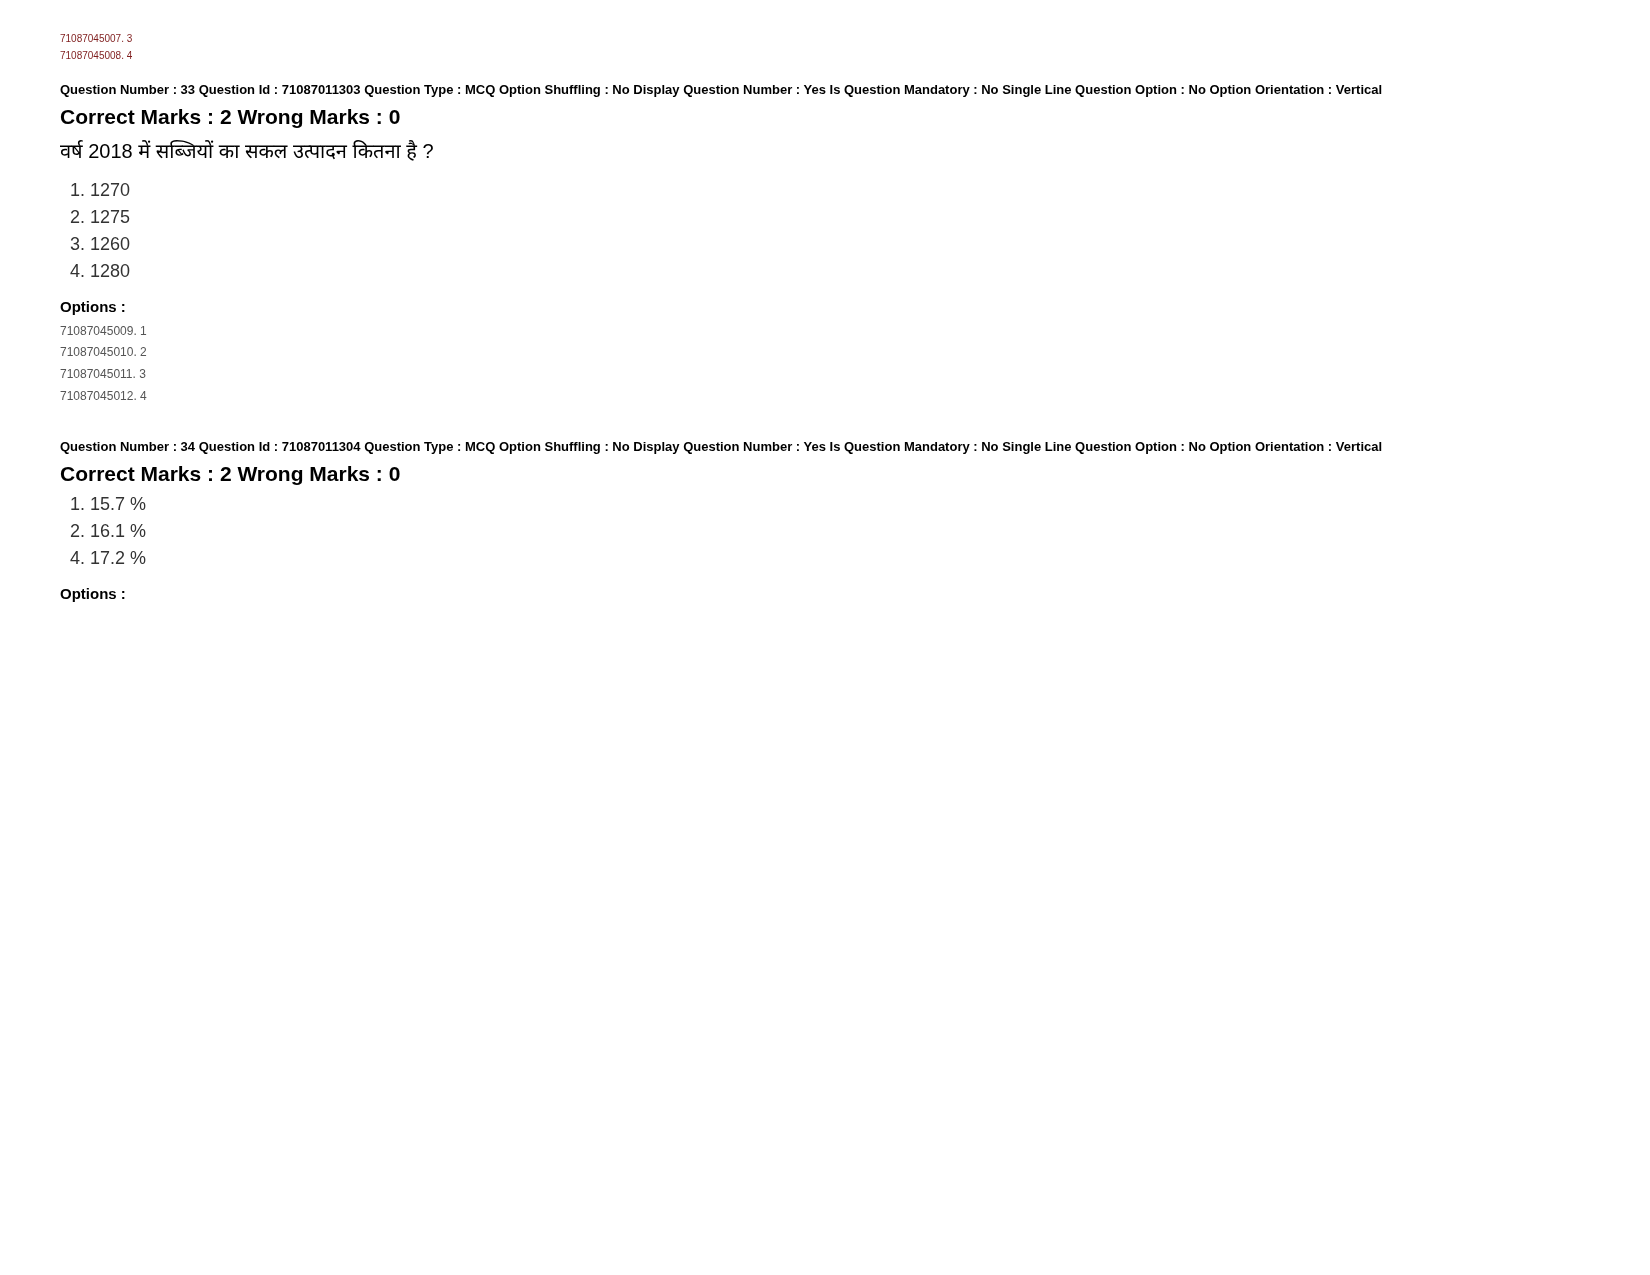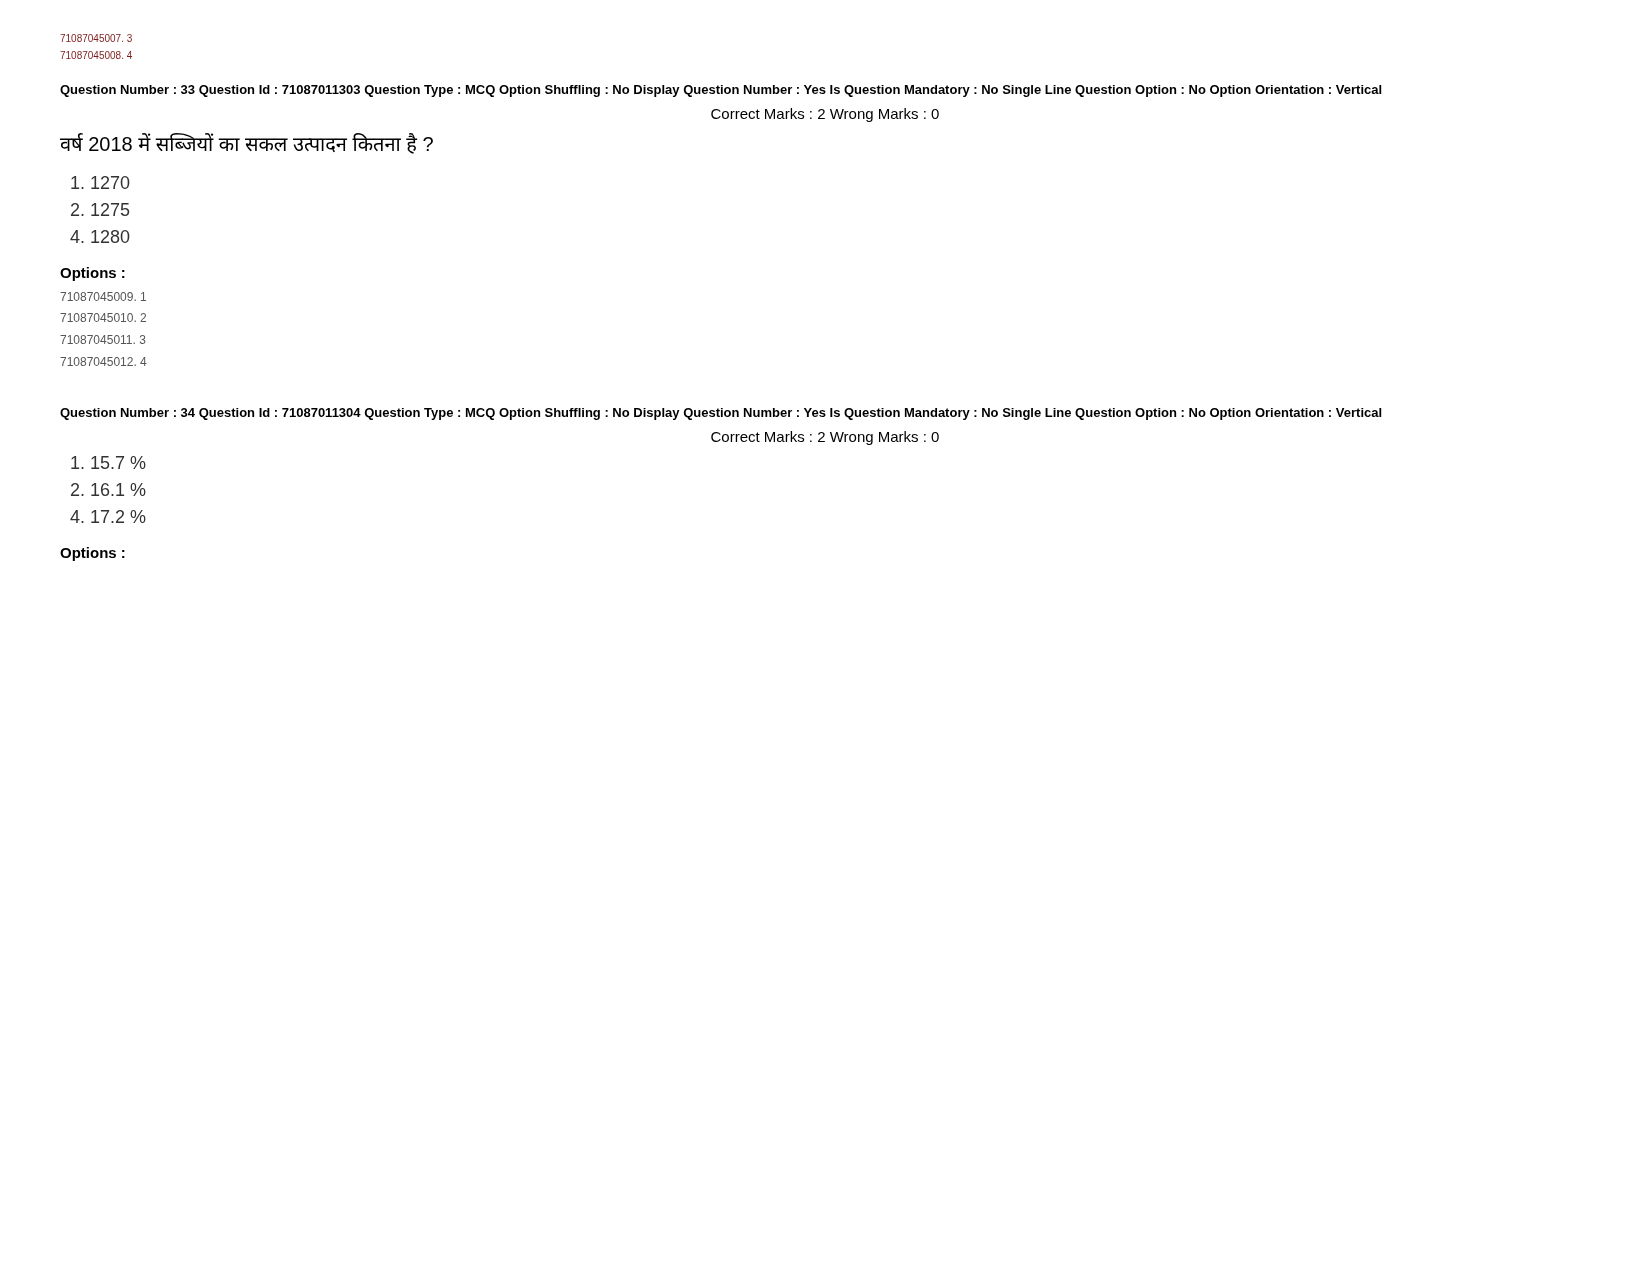--- a/index.html
+++ b/index.html
@@ -30,24 +30,23 @@
     }
 
     .question-meta {
       font-weight: bold;
       font-size: 13px;
       line-height: 1.6;
       margin-bottom: 4px;
     }
 
     .marks-line {
-      font-weight: normal;
-      font-size: 15px;
+      font-weight: bold;
+      font-size: 21px;
       margin-bottom: 8px;
-      text-align: center;
     }
 
     .question-text {
       font-size: 20px;
       margin-bottom: 16px;
       color: #000;
     }
 
     .options-list {
       list-style: none;
@@ -81,20 +80,21 @@
   <div>71087045008. 4</div>
 </div>
 
 <div class="question-block">
   <div class="question-meta">Question Number : 33 Question Id : 71087011303 Question Type : MCQ Option Shuffling : No Display Question Number : Yes Is Question Mandatory : No Single Line Question Option : No Option Orientation : Vertical</div>
   <div class="marks-line">Correct Marks : 2 Wrong Marks : 0</div>
   <div class="question-text">वर्ष 2018 में सब्जियों का सकल उत्पादन कितना है ?</div>
   <ul class="options-list">
     <li>1. 1270</li>
     <li>2. 1275</li>
+    <li>3. 1260</li>
     <li>4. 1280</li>
   </ul>
   <div class="options-label">Options :</div>
   <div class="option-ids">
     <div>71087045009. 1</div>
     <div>71087045010. 2</div>
     <div>71087045011. 3</div>
     <div>71087045012. 4</div>
   </div>
 </div>

